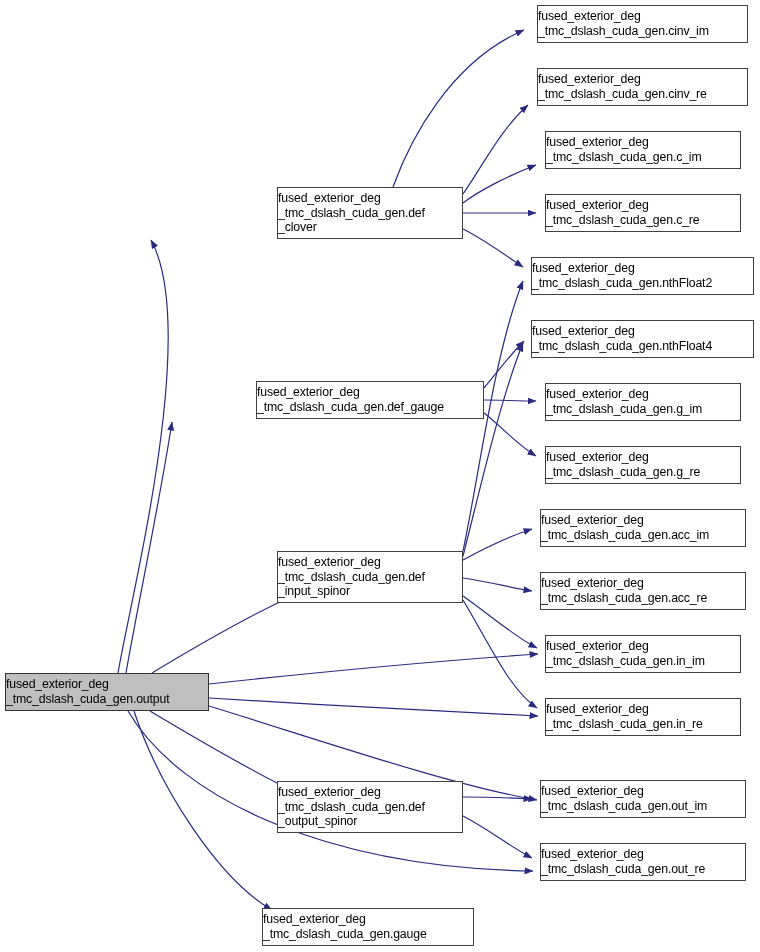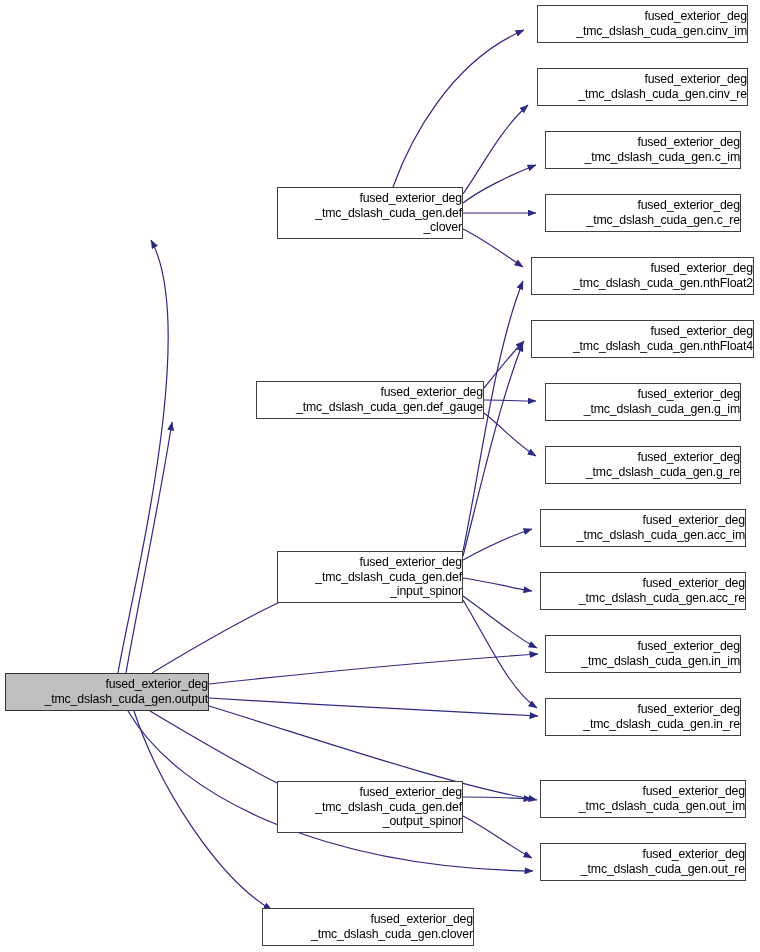--- a/index.html
+++ b/index.html
@@ -23,21 +23,21 @@
     height: 952px;
     pointer-events: none;
   }
   .node {
     position: absolute;
     box-sizing: border-box;
     border: 1px solid #404040;
     background: #ffffff;
     display: flex;
     flex-direction: column;
-    align-items: flex-end;
+    align-items: flex-start;
     justify-content: center;
     text-align: center;
     color: #000000;
     font-size: 12.3px;
     line-height: 14.6px;
     letter-spacing: -0.15px;
     white-space: pre;
     cursor: pointer;
   }
   .node.current {
@@ -85,21 +85,21 @@
         <path d="M 463,797 C 490,797 512,798 532,799" fill="none" stroke="#2a2a80" stroke-width="1.2" marker-end="url(#arrowhead)"></path>
         <path d="M 463,816 C 490,830 512,848 532,858" fill="none" stroke="#2a2a80" stroke-width="1.2" marker-end="url(#arrowhead)"></path>
       </g>
   </svg>
   <div id="nodes-layer">
       <div class="node current" style="left: 5px; top: 673px; width: 204px; height: 38px;"><span class="node-line">fused_exterior_deg</span><span class="node-line">_tmc_dslash_cuda_gen.output</span></div>
       <div class="node" style="left: 277px; top: 187px; width: 186px; height: 52px;"><span class="node-line">fused_exterior_deg</span><span class="node-line">_tmc_dslash_cuda_gen.def</span><span class="node-line">_clover</span></div>
       <div class="node" style="left: 256px; top: 381px; width: 228px; height: 38px;"><span class="node-line">fused_exterior_deg</span><span class="node-line">_tmc_dslash_cuda_gen.def_gauge</span></div>
       <div class="node" style="left: 277px; top: 551px; width: 186px; height: 52px;"><span class="node-line">fused_exterior_deg</span><span class="node-line">_tmc_dslash_cuda_gen.def</span><span class="node-line">_input_spinor</span></div>
       <div class="node" style="left: 277px; top: 781px; width: 186px; height: 52px;"><span class="node-line">fused_exterior_deg</span><span class="node-line">_tmc_dslash_cuda_gen.def</span><span class="node-line">_output_spinor</span></div>
-      <div class="node" style="left: 262px; top: 908px; width: 212px; height: 38px;"><span class="node-line">fused_exterior_deg</span><span class="node-line">_tmc_dslash_cuda_gen.clover</span></div>
+      <div class="node" style="left: 262px; top: 908px; width: 212px; height: 38px;"><span class="node-line">fused_exterior_deg</span><span class="node-line">_tmc_dslash_cuda_gen.gauge</span></div>
       <div class="node" style="left: 537px; top: 5px; width: 211px; height: 38px;"><span class="node-line">fused_exterior_deg</span><span class="node-line">_tmc_dslash_cuda_gen.cinv_im</span></div>
       <div class="node" style="left: 537px; top: 68px; width: 211px; height: 38px;"><span class="node-line">fused_exterior_deg</span><span class="node-line">_tmc_dslash_cuda_gen.cinv_re</span></div>
       <div class="node" style="left: 545px; top: 131px; width: 196px; height: 38px;"><span class="node-line">fused_exterior_deg</span><span class="node-line">_tmc_dslash_cuda_gen.c_im</span></div>
       <div class="node" style="left: 545px; top: 194px; width: 196px; height: 38px;"><span class="node-line">fused_exterior_deg</span><span class="node-line">_tmc_dslash_cuda_gen.c_re</span></div>
       <div class="node" style="left: 531px; top: 257px; width: 223px; height: 38px;"><span class="node-line">fused_exterior_deg</span><span class="node-line">_tmc_dslash_cuda_gen.nthFloat2</span></div>
       <div class="node" style="left: 531px; top: 320px; width: 223px; height: 38px;"><span class="node-line">fused_exterior_deg</span><span class="node-line">_tmc_dslash_cuda_gen.nthFloat4</span></div>
       <div class="node" style="left: 545px; top: 383px; width: 196px; height: 38px;"><span class="node-line">fused_exterior_deg</span><span class="node-line">_tmc_dslash_cuda_gen.g_im</span></div>
       <div class="node" style="left: 545px; top: 446px; width: 196px; height: 38px;"><span class="node-line">fused_exterior_deg</span><span class="node-line">_tmc_dslash_cuda_gen.g_re</span></div>
       <div class="node" style="left: 540px; top: 509px; width: 206px; height: 38px;"><span class="node-line">fused_exterior_deg</span><span class="node-line">_tmc_dslash_cuda_gen.acc_im</span></div>
       <div class="node" style="left: 540px; top: 572px; width: 206px; height: 38px;"><span class="node-line">fused_exterior_deg</span><span class="node-line">_tmc_dslash_cuda_gen.acc_re</span></div>

